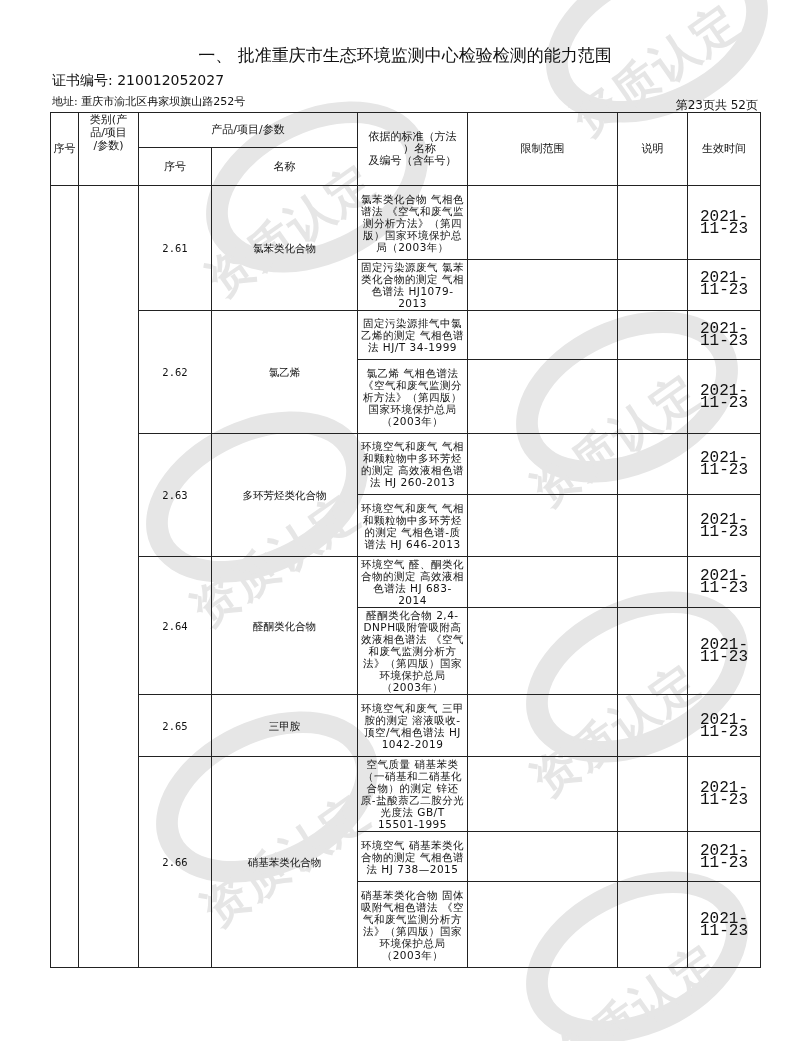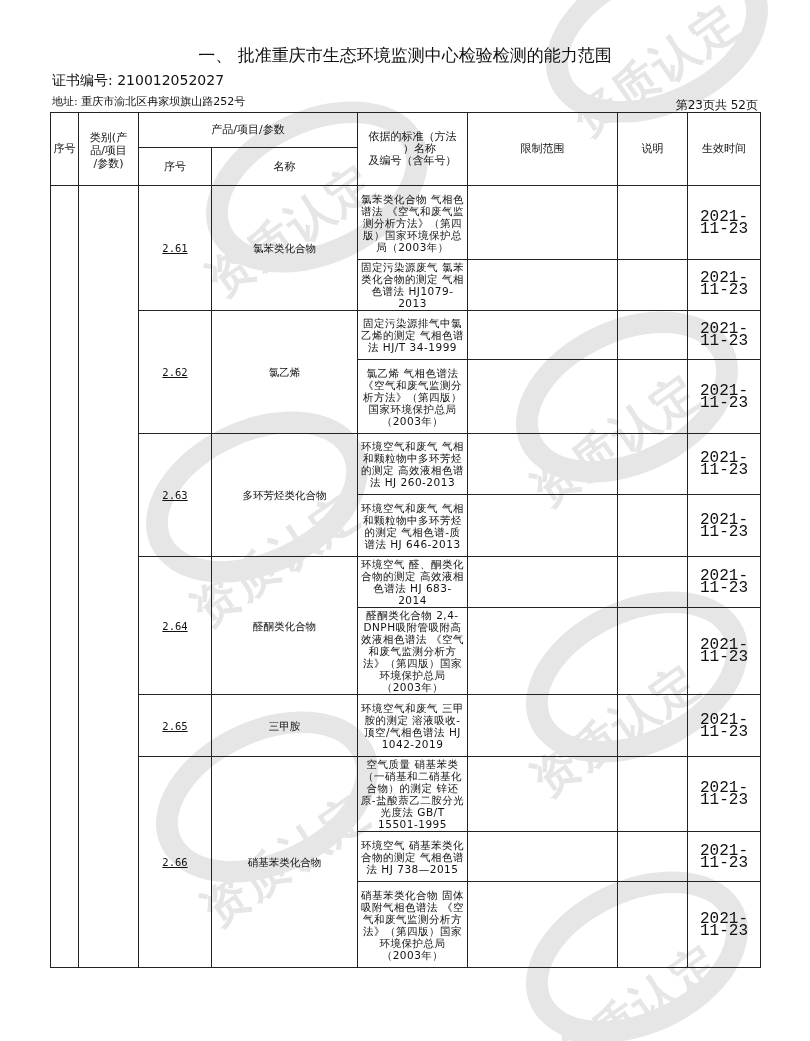--- a/index.html
+++ b/index.html
@@ -16,21 +16,21 @@
   .cert { position: absolute; left: 52px; top: 72px; font-size: 14px; z-index: 2; }
   .addr { position: absolute; left: 52px; top: 94px; font-size: 11px; z-index: 2; }
   .page { position: absolute; right: 52px; top: 97px; font-size: 12px; z-index: 2; }
   table { position: absolute; left: 50px; top: 112px; border-collapse: collapse;
           table-layout: fixed; z-index: 2; font-size: 10.5px; }
   td, th { border: 1px solid #222; padding: 0; text-align: center; vertical-align: middle;
            font-weight: normal; line-height: 12px; }
   th { font-size: 11px; }
   .std { padding: 1px 2px; line-height: 12px; font-size: 10.5px; letter-spacing: 0.5px; }
   .date { font-family: Liberation Mono, monospace; font-size: 16px; }
-  .seq { font-family: "DejaVu Sans Mono", monospace; font-size: 10.5px; text-decoration: underline; }
+  .seq { font-family: "DejaVu Sans Mono", monospace; font-size: 10.5px; }
 </style>
 </head>
 <body>
 
 <div class="wm" style="left:540px;top:-40px;">
     <div class="wm-ring" style="left:0;top:0;"></div>
   </div>
 <div class="wm wm-text" style="left:560px;top:40px;">资质认定</div>
 <div class="wm" style="left:200px;top:110px;">
     <div class="wm-ring"></div>
@@ -71,21 +71,21 @@
       <col style="width:73px">
       <col style="width:146px">
     <col style="width:110px">
       <col style="width:150px">
       <col style="width:70px">
       <col style="width:73px">
   </colgroup>
   <thead>
     <tr style="height:35px">
       <th rowspan="2">序号</th>
-      <th rowspan="2" style="vertical-align:top;padding-top:18px;line-height:13px;">类别(产<br>品/项目<br>/参数)</th>
+      <th rowspan="2" style="vertical-align:top;line-height:13px;">类别(产<br>品/项目<br>/参数)</th>
       <th colspan="2">产品/项目/参数</th>
       <th rowspan="2" style="text-align:center;line-height:12px;">依据的标准（方法<br>&nbsp;&nbsp;&nbsp;&nbsp;）名称<br>及编号（含年号）</th>
       <th rowspan="2">限制范围</th>
       <th rowspan="2">说明</th>
       <th rowspan="2">生效时间</th>
     </tr>
     <tr style="height:38px">
       <th>序号</th>
       <th>名称</th>
     </tr>

